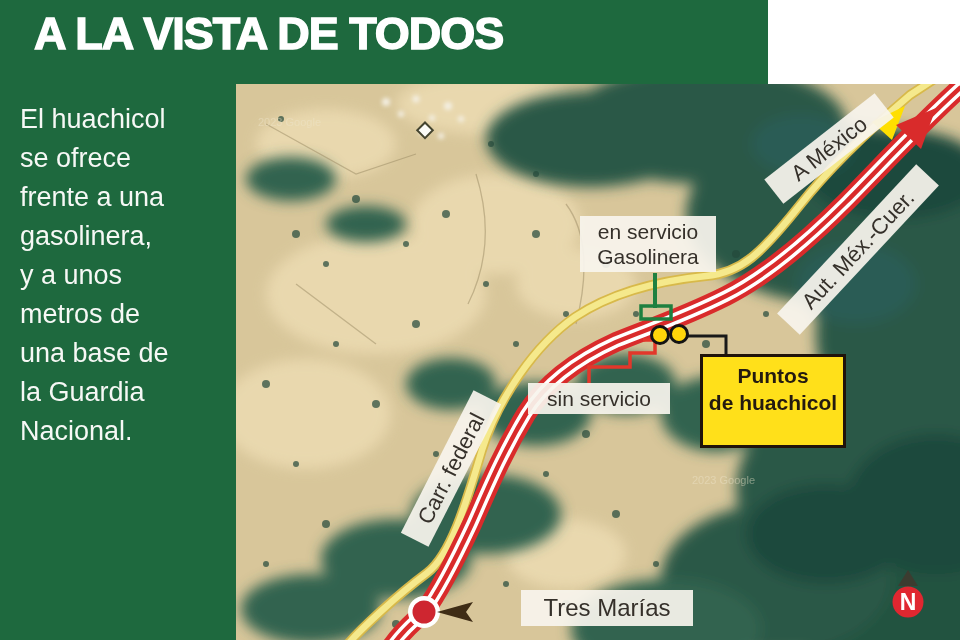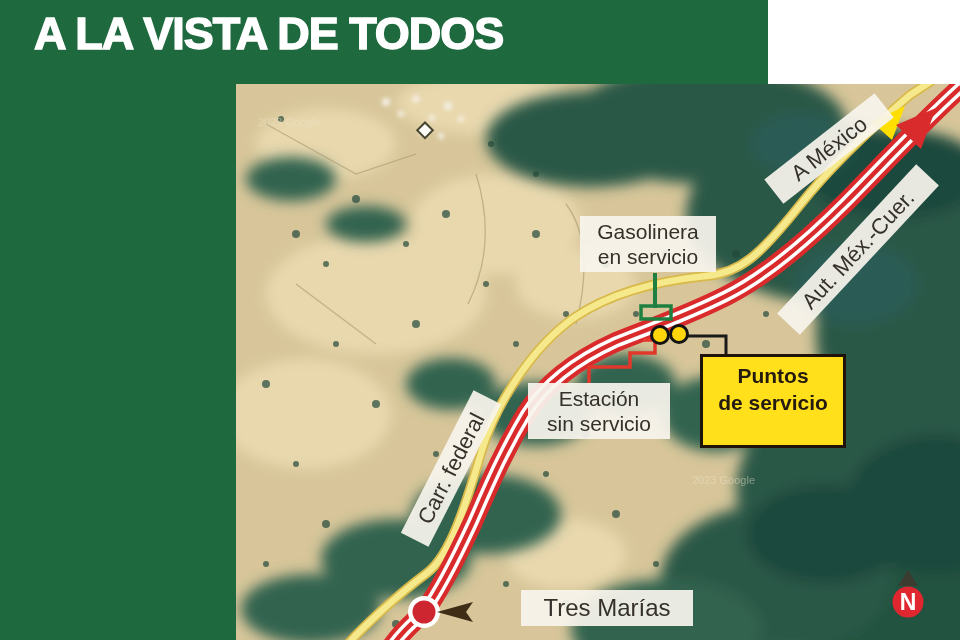--- a/index.html
+++ b/index.html
@@ -75,20 +75,31 @@
   .north-letter{fill:#ffffff;font-size:23px;font-weight:700;font-family:"Liberation Sans",sans-serif;}
   .wm{fill:#efe6cc;opacity:0.45;font-size:11px;font-family:"Liberation Sans",sans-serif;}
 </style>
 </head>
 <body>
 
 <div class="app">
 
   <div class="headline">A LA VISTA DE TODOS</div>
 
+  <div class="sidebar-text">
+    <div>El huachicol</div>
+    <div>se ofrece</div>
+    <div>frente a una</div>
+    <div>gasolinera,</div>
+    <div>y a unos</div>
+    <div>metros de</div>
+    <div>una base de</div>
+    <div>la Guardia</div>
+    <div>Nacional.</div>
+  </div>
 
   <div class="map-area">
     <svg width="724" height="556" viewBox="0 0 724 556">
       <defs>
         <filter id="b6" x="-40%" y="-40%" width="180%" height="180%">
             <feGaussianBlur stdDeviation="7"></feGaussianBlur>
           </filter>
         <filter id="b2" x="-60%" y="-60%" width="220%" height="220%">
             <feGaussianBlur stdDeviation="2"></feGaussianBlur>
           </filter>
@@ -231,32 +242,31 @@
       <polygon points="201,528 237,518 230,528 237,538" fill="#3f2d16"></polygon>
 
       <g>
         <polygon points="672,486 662,502 682,502" fill="#3c3c30"></polygon>
         <circle class="north-circle" cx="672" cy="518" r="15.5"></circle>
         <text class="north-letter" x="672" y="526" text-anchor="middle">N</text>
       </g>
     </svg>
 
     <div class="chip chip-gasolinera">
+      <div>en servicio</div>
       <div>Gasolinera</div>
-      <div>en servicio</div>
     </div>
 
     <div class="chip chip-estacion">
-      <div>Estación</div>
       <div>sin servicio</div>
     </div>
 
     <div class="callout">
       <div>Puntos</div>
-      <div>de servicio</div>
+      <div>de huachicol</div>
     </div>
 
     <div class="chip chip-tresmarias">Tres Marías</div>
 
     <div class="chip rot chip-amexico">A México</div>
 
     <div class="chip rot chip-autopista">Aut. Méx.-Cuer.</div>
 
     <div class="chip rot chip-carretera">Carr. federal</div>
   </div>

